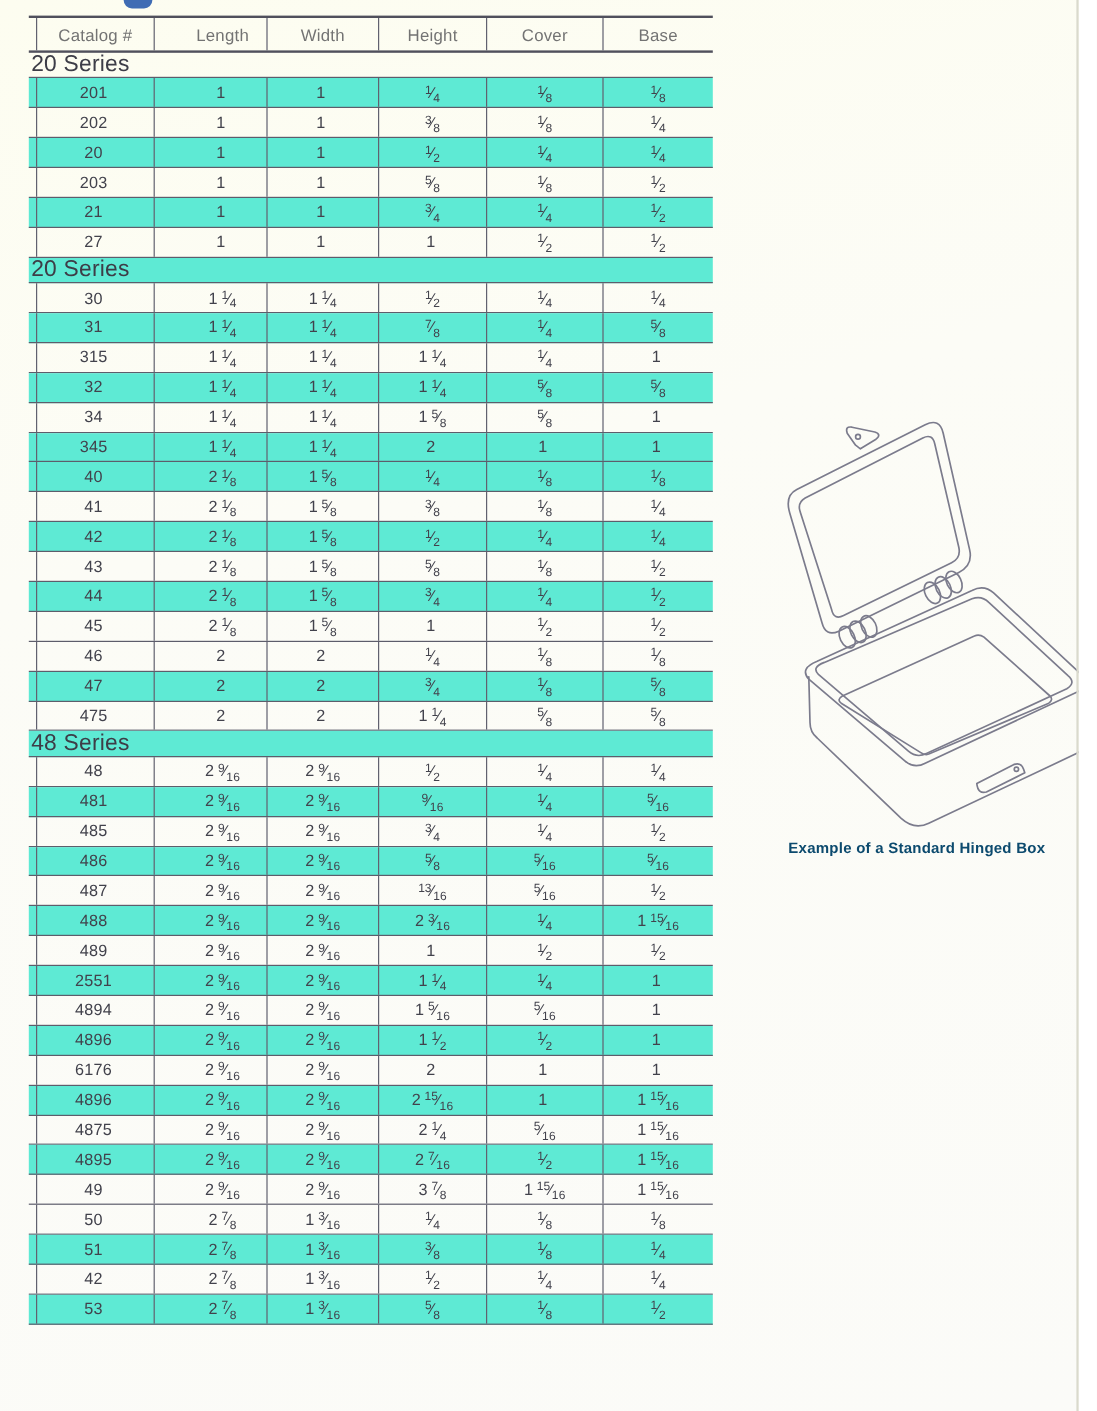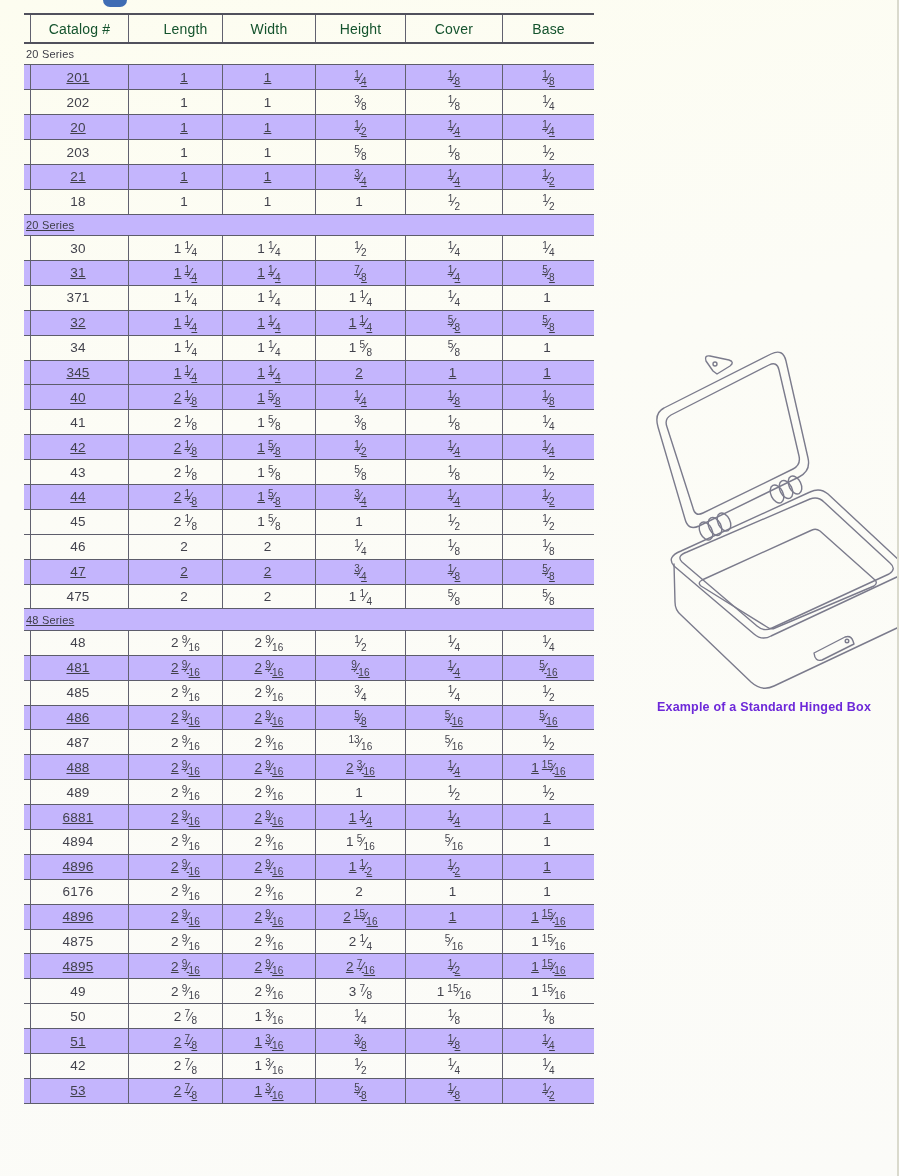--- a/index.html
+++ b/index.html
@@ -35,49 +35,49 @@
   .grid { display: flex; height: 100%; margin-left: 6px; width: 564px; }
   .cell {
     border-left: 1.4px solid #61616f;
     display: flex; align-items: center; justify-content: center;
     font-size: 13.5px; letter-spacing: 0.2px; color: #42424c;
     white-space: nowrap;
   }
   .c0 { width: 98px; } .c1 { width: 94px; padding-left: 20px; } .c2 { width: 93px; }
   .c3 { width: 90px; text-align: right; } .c4 { width: 97px; } .c5 { flex: 1; }
 
-  .hdr-row .cell { font-size: 14px; color: #14532d; }
+  .hdr-row .cell { font-size: 14px; color: #737373; }
 
   .series-row {
     height: 21.4px; width: 570px;
     border-bottom: 1.6px solid #5d5d6b;
     display: flex; align-items: center;
-    font-size: 11px; color: #3d3d47; padding-left: 2px;
+    font-size: 19px; color: #3d3d47; padding-left: 2px;
     letter-spacing: 0.2px;
   }
   .data-row {
     height: 24.9px; width: 570px;
     border-bottom: 1.5px solid #5d5d6b;
   }
   .data-row .cell { font-size: 13.5px; }
-  .lav { background: #c4b5fd; text-decoration: underline; }
+  .lav { background: #5eead4; }
 
   
   .fr { display: inline-flex; align-items: baseline; }
   .fr sup { font-size: 10px; position: relative; top: -4px; letter-spacing: 0; }
   .fr sub { font-size: 10px; position: relative; top: 3.5px; }
   .fr .sl { font-size: 13px; margin: 0 -0.5px; position: relative; top: 0px; }
   .wnum { margin-right: 3px; }
 
   
   .illus-wrap { position: absolute; left: 618px; top: 342px; width: 292px; }
   .illus-wrap svg { display: block; }
   .illus-caption {
     margin-top: 6px; text-align: center;
-    font-size: 12.5px; font-weight: bold; color: #6d28d9; letter-spacing: 0.2px;
+    font-size: 12.5px; font-weight: bold; color: #0c4a6e; letter-spacing: 0.2px;
   }
 </style>
 </head>
 <body>
 
 <div class="heading-fragment"></div>
 
 <div class="table-wrap">
   <div class="hdr-row">
     <div class="grid">
@@ -257,21 +257,21 @@
               <sup>1</sup>
               <span class="sl">⁄</span>
               <sub>2</sub>
             </span>
           </div>
         </div>
       </div>
       <div class="data-row">
         <div class="grid">
           <div class="cell c0">
-            <span class="wnum">18</span>
+            <span class="wnum">27</span>
           </div>
           <div class="cell c1">
             <span class="wnum">1</span>
           </div>
           <div class="cell c2">
             <span class="wnum">1</span>
           </div>
           <div class="cell c3">
             <span class="wnum">1</span>
           </div>
@@ -376,21 +376,21 @@
               <sup>5</sup>
               <span class="sl">⁄</span>
               <sub>8</sub>
             </span>
           </div>
         </div>
       </div>
       <div class="data-row">
         <div class="grid">
           <div class="cell c0">
-            <span class="wnum">371</span>
+            <span class="wnum">315</span>
           </div>
           <div class="cell c1">
             <span class="wnum">1</span>
             <span class="fr">
               <sup>1</sup>
               <span class="sl">⁄</span>
               <sub>4</sub>
             </span>
           </div>
           <div class="cell c2">
@@ -1205,21 +1205,21 @@
               <sup>1</sup>
               <span class="sl">⁄</span>
               <sub>2</sub>
             </span>
           </div>
         </div>
       </div>
       <div class="data-row lav">
         <div class="grid">
           <div class="cell c0">
-            <span class="wnum">6881</span>
+            <span class="wnum">2551</span>
           </div>
           <div class="cell c1">
             <span class="wnum">2</span>
             <span class="fr">
               <sup>9</sup>
               <span class="sl">⁄</span>
               <sub>16</sub>
             </span>
           </div>
           <div class="cell c2">

